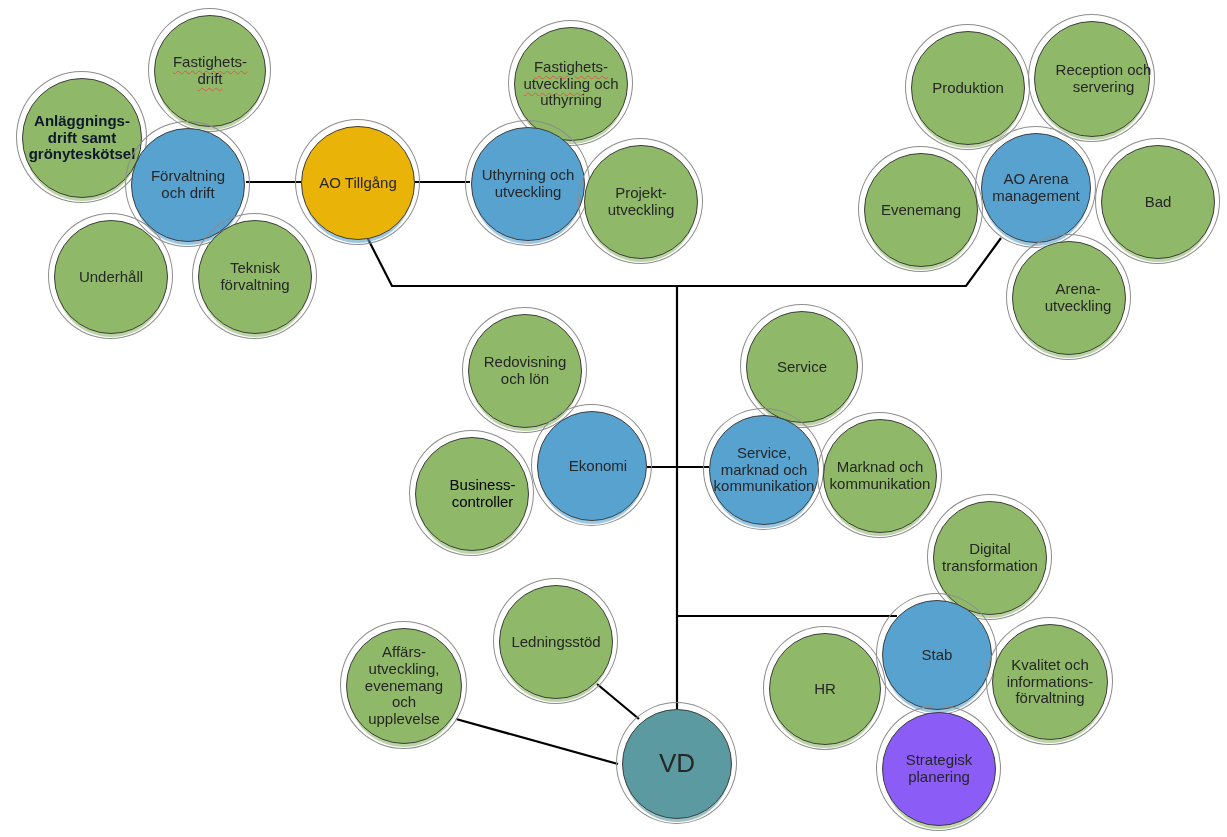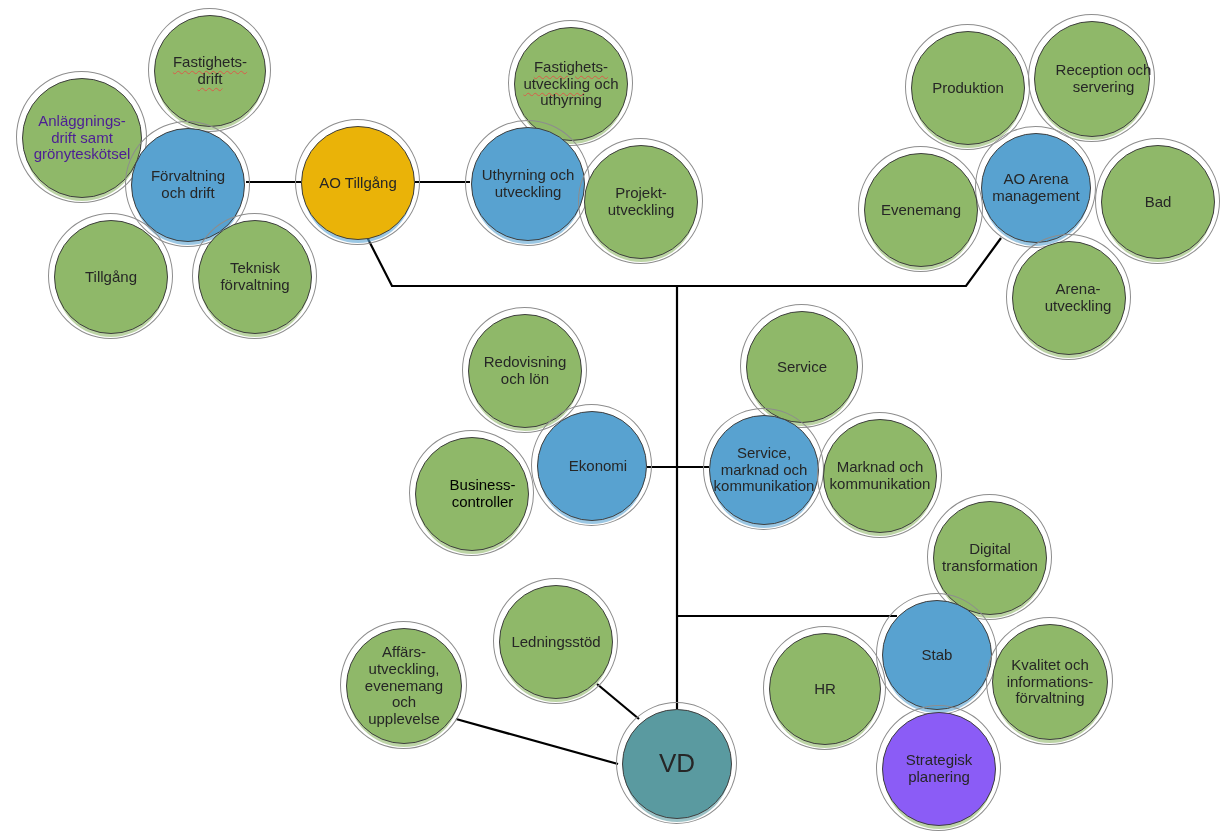--- a/index.html
+++ b/index.html
@@ -63,35 +63,35 @@
       <polyline points="456,719 618,764" fill="none" stroke="#000000" stroke-width="2.2" stroke-linejoin="miter"></polyline>
     </svg>
   <div id="node-layer">
       <div class="bubble department" style="left: 154px; top: 15px; width: 112px; height: 112px; background: rgb(143, 184, 105); box-shadow: rgba(143, 184, 105, 0.6) 0px 5px 0px -2px;">
         <div class="label" style="color: rgb(38, 38, 38);">
           <div class="line"><span class="wavy" style="text-decoration-color: rgb(217, 92, 74);">Fastighets-</span></div>
           <div class="line"><span class="wavy" style="text-decoration-color: rgb(217, 92, 74);">drift</span></div>
         </div>
       </div>
       <div class="bubble department" style="left: 22px; top: 78px; width: 120px; height: 120px; background: rgb(143, 184, 105); box-shadow: rgba(143, 184, 105, 0.6) 0px 5px 0px -2px;">
-        <div class="label" style="color: #4c1d95;">
+        <div class="label" style="color: #0f172a; font-weight: bold;">
           <div class="line"><span>Anläggnings-</span></div>
           <div class="line"><span>drift samt</span></div>
           <div class="line"><span>grönyteskötsel</span></div>
         </div>
       </div>
       <div class="bubble area" style="left: 131px; top: 128px; width: 114px; height: 114px; background: rgb(88, 162, 208); box-shadow: rgba(88, 162, 208, 0.6) 0px 5px 0px -2px;">
         <div class="label" style="color: rgb(38, 38, 38);">
           <div class="line"><span>Förvaltning</span></div>
           <div class="line"><span>och drift</span></div>
         </div>
       </div>
       <div class="bubble department" style="left: 54px; top: 220px; width: 114px; height: 114px; background: rgb(143, 184, 105); box-shadow: rgba(143, 184, 105, 0.6) 0px 5px 0px -2px;">
         <div class="label" style="color: rgb(38, 38, 38);">
-          <div class="line"><span>Tillgång</span></div>
+          <div class="line"><span>Underhåll</span></div>
         </div>
       </div>
       <div class="bubble department" style="left: 198px; top: 220px; width: 114px; height: 114px; background: rgb(143, 184, 105); box-shadow: rgba(143, 184, 105, 0.6) 0px 5px 0px -2px;">
         <div class="label" style="color: rgb(38, 38, 38);">
           <div class="line"><span>Teknisk</span></div>
           <div class="line"><span>förvaltning</span></div>
         </div>
       </div>
       <div class="bubble area" style="left: 301px; top: 126px; width: 114px; height: 114px; background: #eab308; box-shadow: rgba(88, 162, 208, 0.6) 0px 5px 0px -2px;">
         <div class="label" style="color: rgb(38, 38, 38);">

